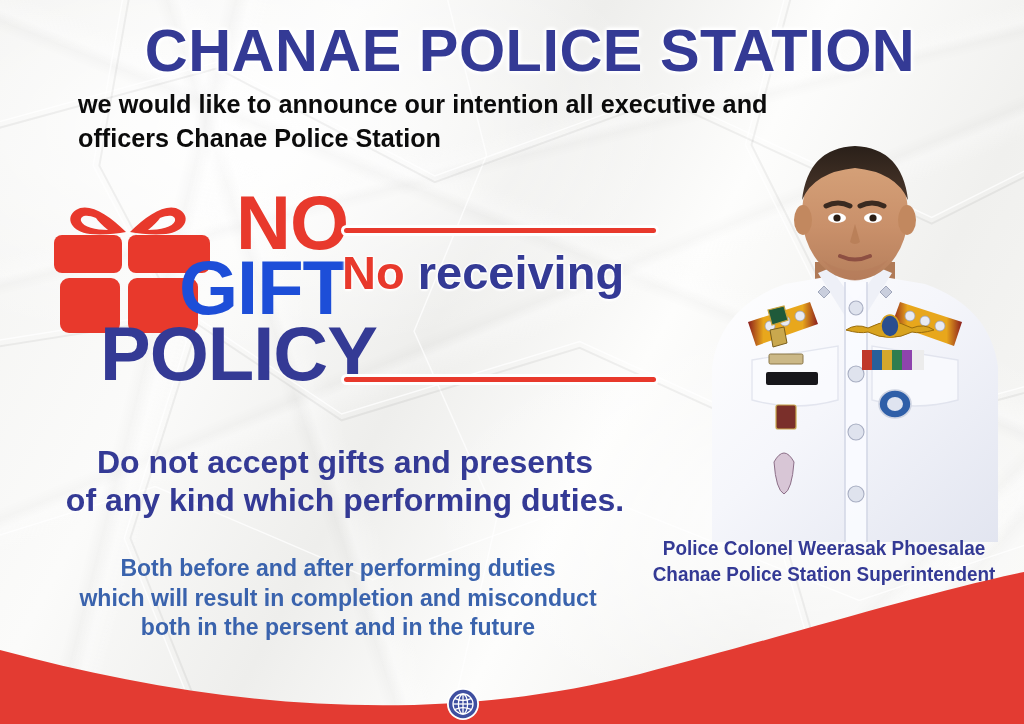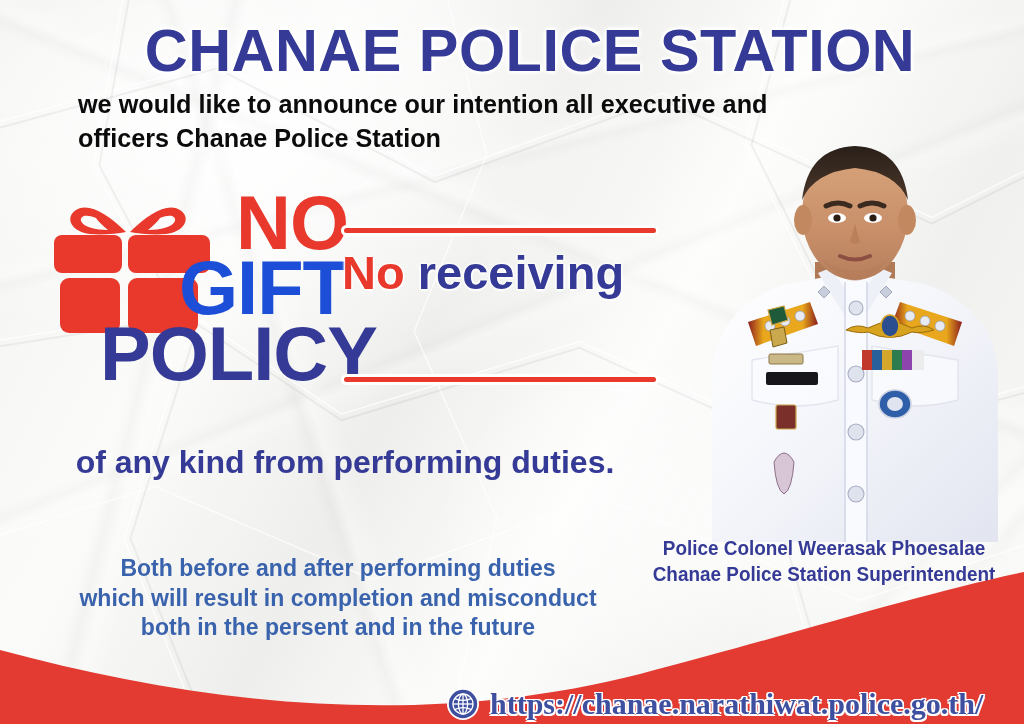--- a/index.html
+++ b/index.html
@@ -377,21 +377,22 @@
         <rect x="202" y="218" width="10" height="20" fill="#2e7d4f"></rect>
         <rect x="212" y="218" width="10" height="20" fill="#8e44ad"></rect>
         <rect x="222" y="218" width="12" height="20" fill="#ececec"></rect>
       </g>
       <ellipse cx="205" cy="272" rx="16" ry="14" fill="#2f5fa8" stroke="#cfd4e2" stroke-width="1.6"></ellipse>
       <ellipse cx="205" cy="272" rx="8" ry="7" fill="#dfe4f0"></ellipse>
     </g>
   </svg>
 
   <div class="statement">
-    <div>of any kind from performing duties.</div>
+    <div>Do not accept gifts and presents</div>
+    <div>of any kind which performing duties.</div>
   </div>
 
   <div class="subnote">
     <div>Both before and after performing duties</div>
     <div>which will result in completion and misconduct</div>
     <div>both in the persent and in the future</div>
   </div>
 
   <div class="caption">
     <div>Police Colonel Weerasak  Phoesalae</div>
@@ -408,16 +409,15 @@
       <circle cx="17" cy="17" r="14.2" fill="#3f4fa0"></circle>
       <g stroke="#ffffff" stroke-width="1.3" fill="none">
         <circle cx="17" cy="17" r="10"></circle>
         <line x1="17" y1="7" x2="17" y2="27"></line>
         <line x1="7" y1="17" x2="27" y2="17"></line>
         <ellipse cx="17" cy="17" rx="4.6" ry="10"></ellipse>
         <path d="M9 11.6 Q17 15.2 25 11.6"></path>
         <path d="M9 22.4 Q17 18.8 25 22.4"></path>
       </g>
     </svg>
-    <span class="url-text">https://chanae.narathiwat.police.go.th/</span>
   </div>
 
 </div>
 
 </body></html>

